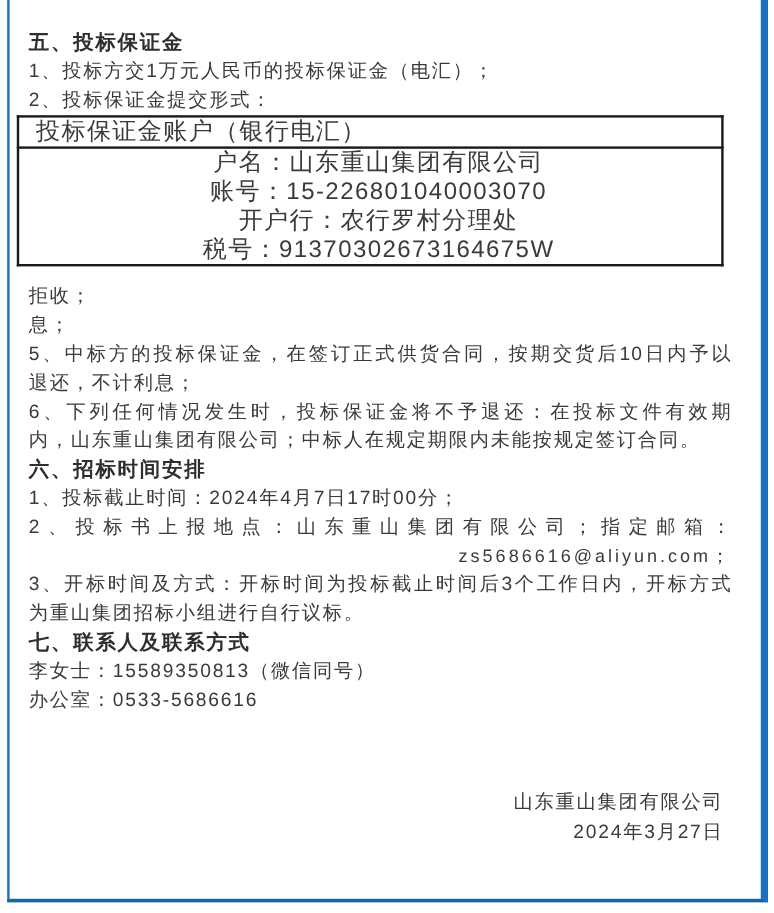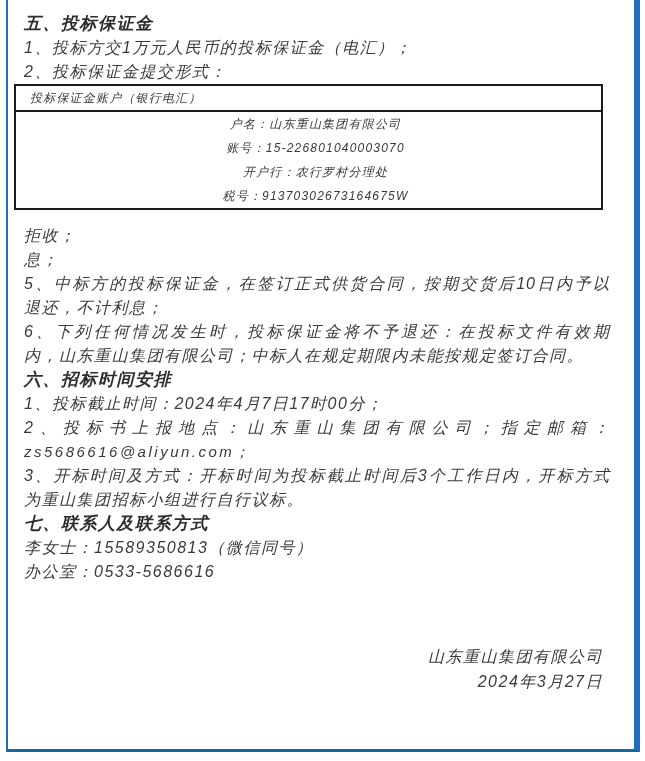--- a/index.html
+++ b/index.html
@@ -17,23 +17,22 @@
     position: absolute;
     left: 6px; right: 5px; top: -6px; bottom: 9px;
     border-left: 2px solid #1e6fbf;
     border-right: 6px solid #1e6fbf;
     border-bottom: 3px solid #17689f;
     pointer-events: none;
   }
 
   .content {
     position: absolute;
-    top: 4px; left: 24px;
+    top: 16px; left: 24px;
     width: 586px;
-    font-style: italic;
   }
 
   .sec-heading {
     font-weight: bold;
     font-size: 17px;
     letter-spacing: 1.5px;
     line-height: 24px;
     color: #2e2e2e;
     white-space: nowrap;
   }
@@ -49,31 +48,32 @@
   .jl {
     white-space: normal;
     text-align: justify;
     text-align-last: justify;
     letter-spacing: 1px;
   }
   .email-line {
     font-size: 15px;
     letter-spacing: 2.5px;
     line-height: 24px;
+    text-align: right;
   }
 
   table.acct {
     border-collapse: collapse;
     width: 589px;
     margin-left: -10px;
     table-layout: fixed;
   }
   table.acct td {
     border: 2px solid #1a1a1a;
-    font-size: 12px;
+    font-size: 20px;
     letter-spacing: 1.2px;
     padding: 0 0 0 14px;
     color: #3a3a3a;
   }
   td.acct-header { height: 23px; }
   td.acct-body   { padding-top: 2px; padding-bottom: 3px; text-align: center; }
   .acct-row { line-height: 24px; white-space: nowrap; }
 
   .gap-after-table { height: 14px; }
 

